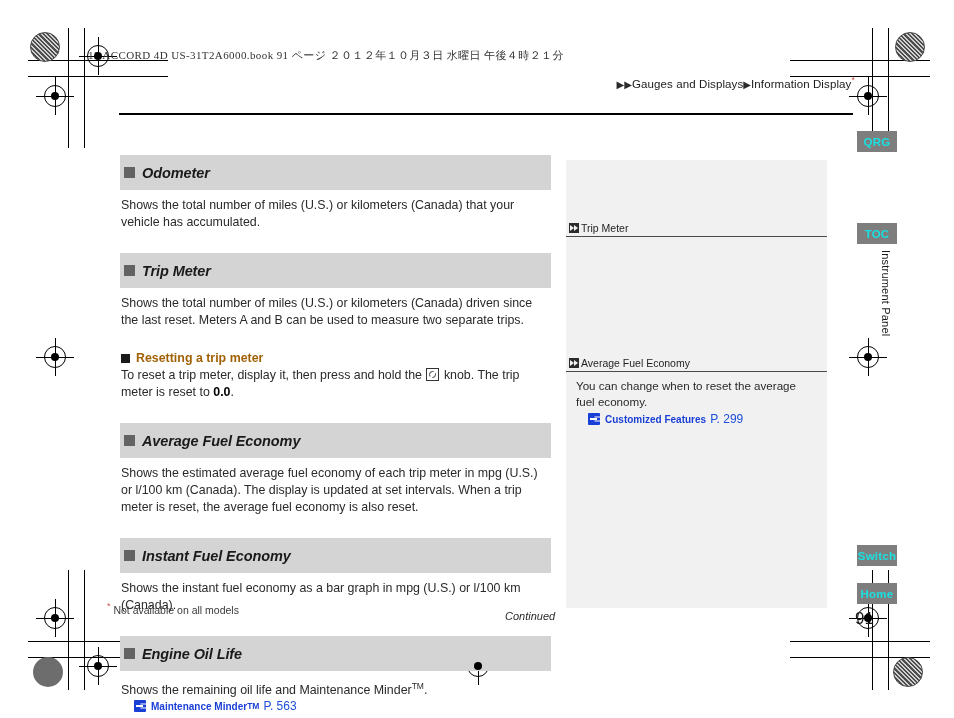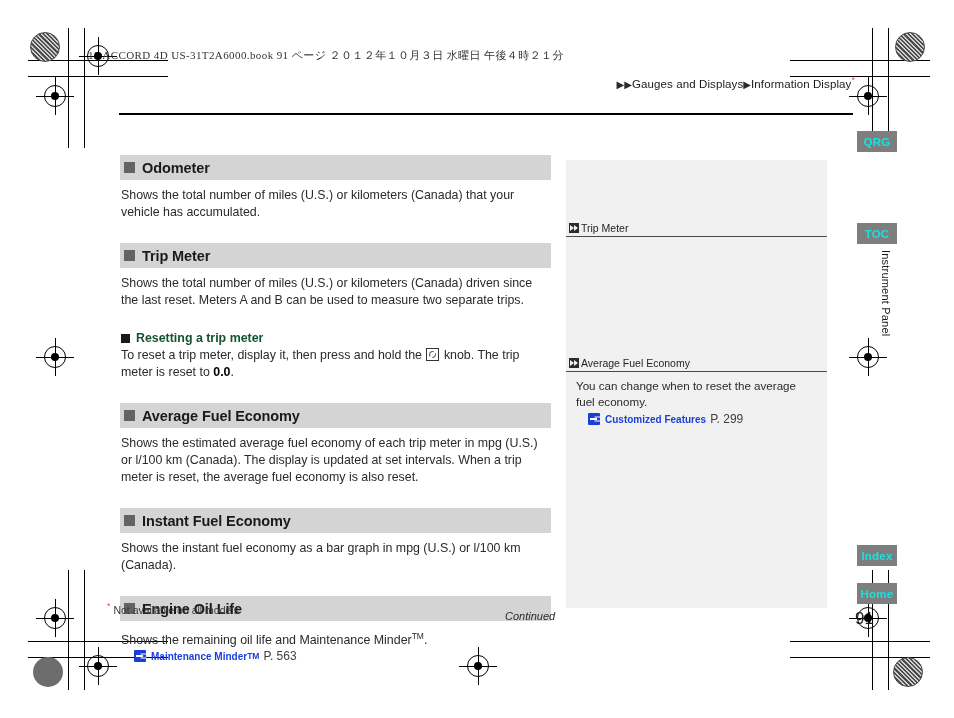--- a/index.html
+++ b/index.html
@@ -109,26 +109,27 @@
   
   #main-col {
     position: absolute;
     left: 120px;
     top: 155px;
     width: 431px;
   }
 
   .sec-head {
     background: #d4d4d4;
-    height: 25px;
+    height: 35px;
     display: flex;
     align-items: center;
     padding-left: 4px;
     box-sizing: border-box;
     margin-bottom: 7px;
+    font-style: italic;
   }
   .sec-head .bullet {
     width: 11px;
     height: 11px;
     background: #636363;
     margin-right: 7px;
     flex: 0 0 auto;
   }
   .sec-head .txt {
     font-size: 14.5px;
@@ -152,21 +153,21 @@
   }
   .sub-head .sq {
     width: 9px; height: 9px;
     background: #1a1a1a;
     margin-right: 6px;
     flex: 0 0 auto;
   }
   .sub-head .txt {
     font-size: 12.4px;
     font-weight: bold;
-    color: #14532d;
+    color: #a16207;
   }
 
   .bold-val { font-weight: bold; color: #000; }
 
   
   .knob-icon {
     display: inline-block;
     width: 13px;
     height: 13px;
     border: 1px solid #333;
@@ -217,21 +218,21 @@
     width: 7px; height: 2px;
     background: #fff;
     box-shadow: 4px -2px 0 -0.5px #fff, 4px 2px 0 -0.5px #fff;
   }
   .xref-title {
     font-weight: bold;
     color: #1a3fd6;
     font-size: 10px;
   }
   .xref-page {
-    color: #404040;
+    color: #1d4ed8;
     font-size: 12px;
     margin-left: 4px;
   }
   .sup { font-size: 8.5px; vertical-align: super; }
 
   
   #side-panel {
     position: absolute;
     left: 566px;
     top: 160px;
@@ -486,20 +487,20 @@
       <span class="xref-icon"></span>
       <span class="xref-title">Customized Features</span>
       <span class="xref-page">P. 299</span>
     </div>
   </div>
 
 </div>
 
 <div class="tab" id="tab-qrg">QRG</div>
 <div class="tab" id="tab-toc">TOC</div>
-<div class="tab" id="tab-index">Index</div>
+<div class="tab" id="tab-index">Switch</div>
 <div class="tab" id="tab-home">Home</div>
 
 <div id="chapter-tab">Instrument Panel</div>
 
 <div id="footnote"><span class="star">*</span><span> Not available on all models</span></div>
 <div id="continued">Continued</div>
 <div id="page-num">91</div>
 
 </body></html>

